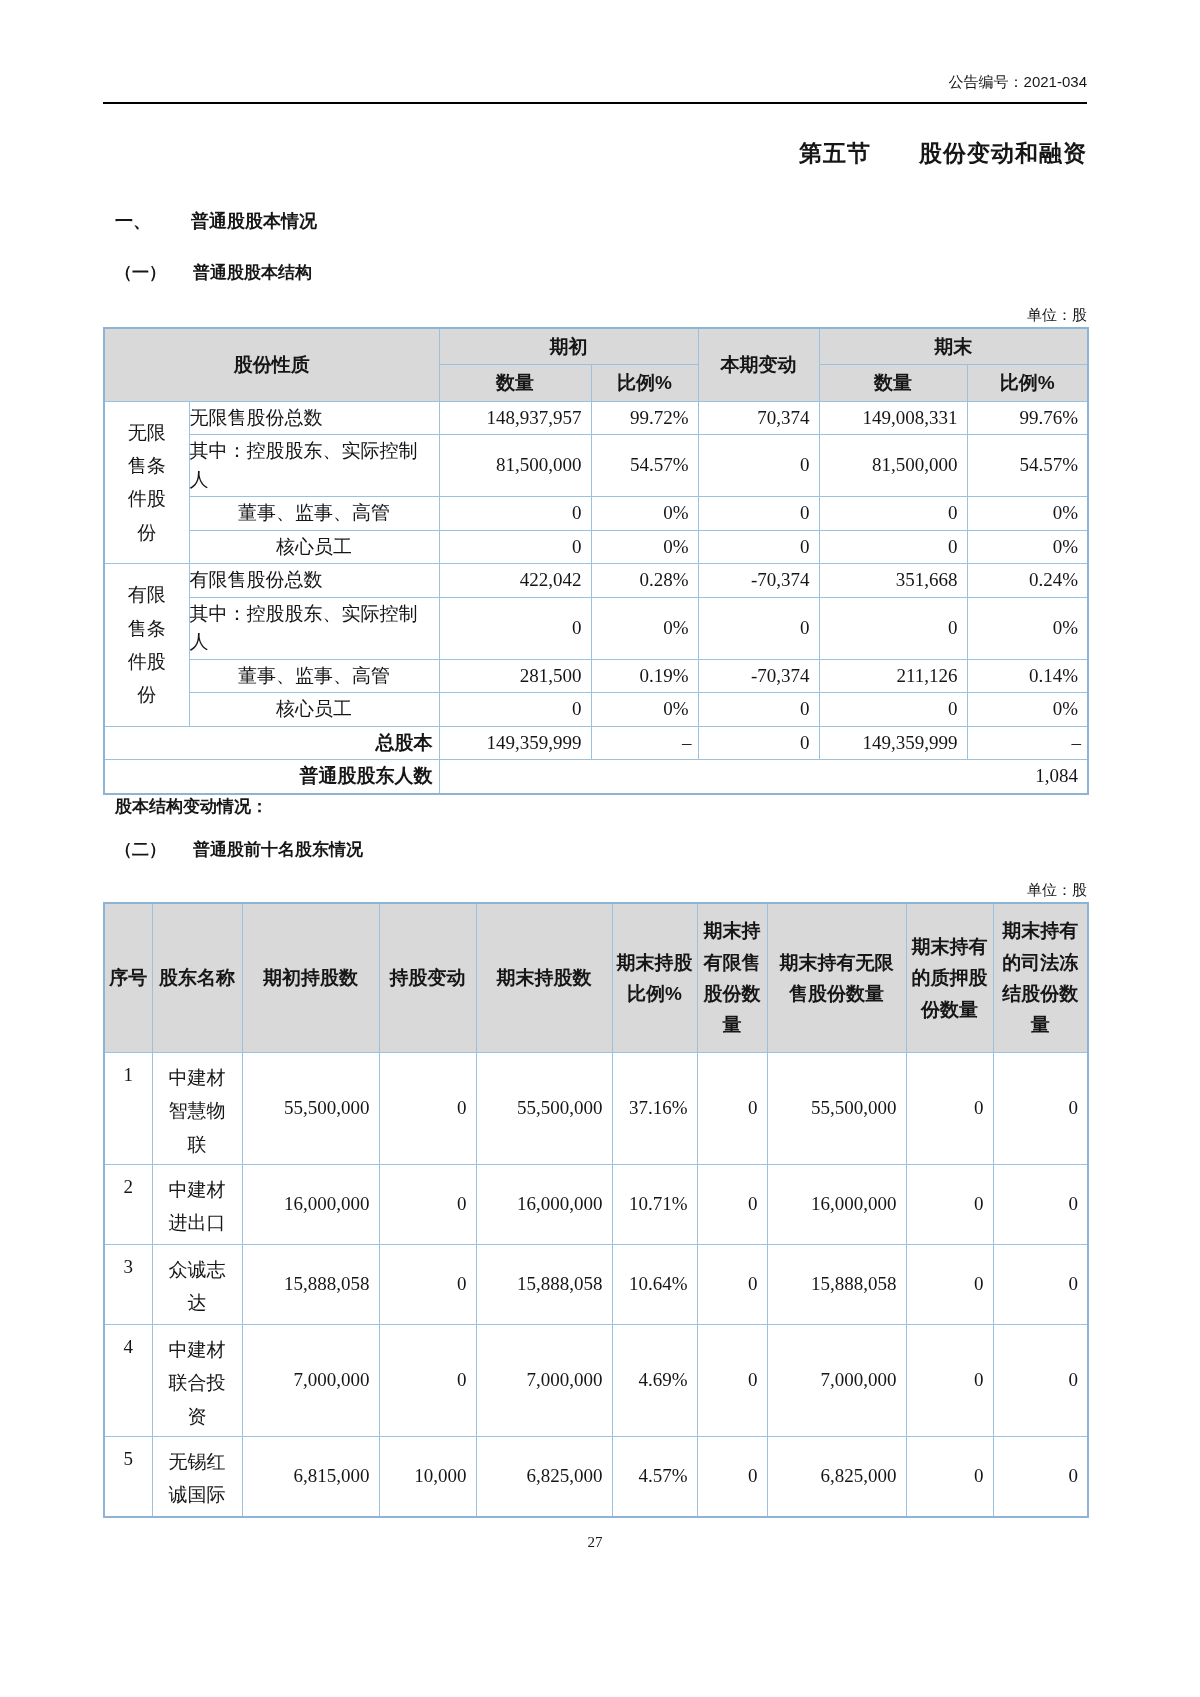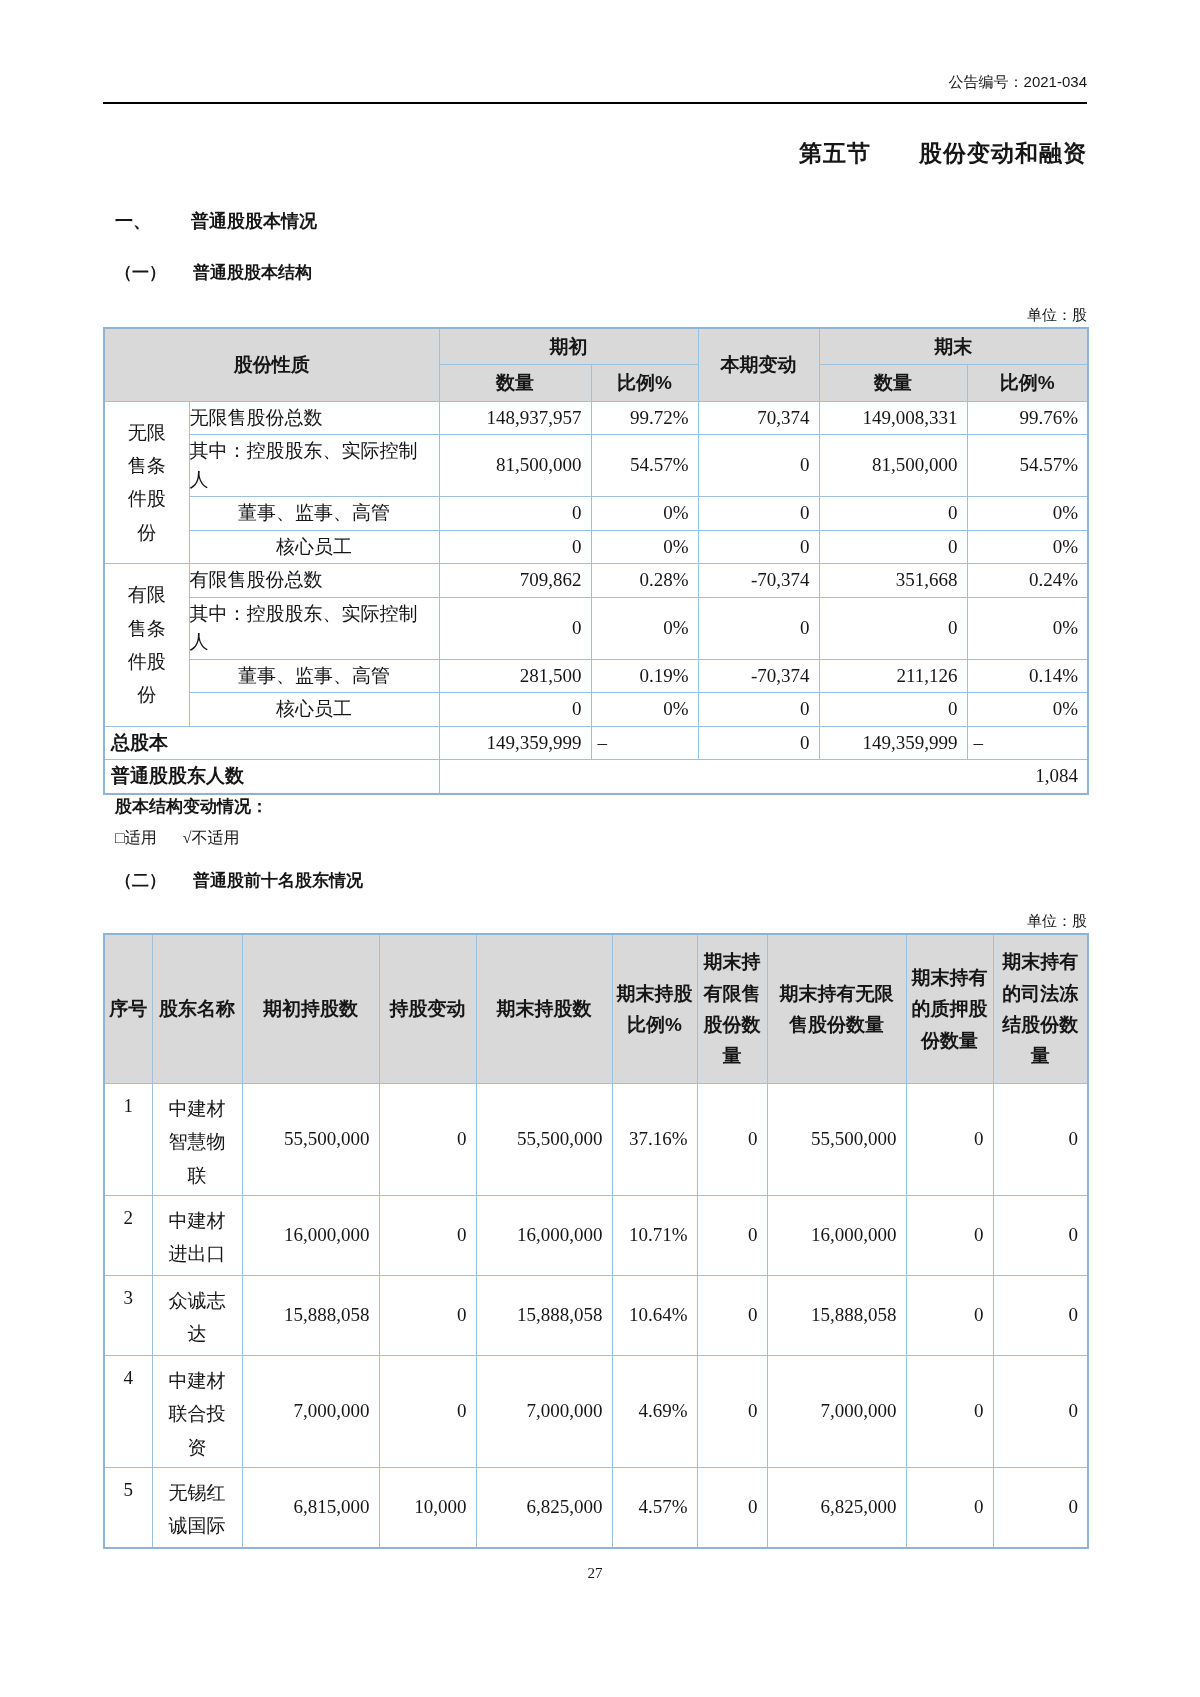--- a/index.html
+++ b/index.html
@@ -32,21 +32,21 @@
   
   table{ border-collapse:collapse; width:984px; table-layout:fixed; font-size:19px;}
   table, td, th{ border:1px solid var(--table-border);}
   table{ border:2px solid var(--table-border-strong);}
   th{
     background:var(--header-bg); font-weight:bold; text-align:center; vertical-align:middle;
     padding:2px 3px; line-height:1.65; font-family:"Liberation Sans","DejaVu Sans",sans-serif; font-size:19px; font-weight:700;
   }
   td{ padding:2px 6px; vertical-align:middle; line-height:1.5;}
   td.num{ text-align:right; padding-right:9px; font-family:"Liberation Serif","DejaVu Serif",serif;}
-  td.ctr{ text-align:left;}
+  td.ctr{ text-align:right;}
   td.lbl{ text-align:left; padding-left:0;}
   td.lbl-ctr{ text-align:center;}
   td.group{ text-align:center; vertical-align:middle; line-height:1.75; padding:2px 17px;margin-left:28px;}
   td.bold, .bold{ font-weight:bold;}
   
   .t2 td.idx{ vertical-align:top; text-align:center; padding-top:8px;}
   .t2 td.name{ vertical-align:top; text-align:center; padding:8px 10px 2px 10px; line-height:1.75;}
   
   .note-title{ font-size:17px; font-weight:bold; font-family:"Liberation Sans","DejaVu Sans",sans-serif; padding-left:12px;}
   .note-line{ margin-top:10px; font-size:16px; padding-left:12px; display:flex; gap:26px;}
@@ -128,21 +128,21 @@
         <td class="lbl-ctr">核心员工</td>
         <td class="num">0</td>
         <td class="num">0%</td>
         <td class="num">0</td>
         <td class="num">0</td>
         <td class="num">0%</td>
       </tr>
       <tr style="height:30px">
         <td class="group" rowspan="4">有限售条件股份</td>
         <td class="lbl">有限售股份总数</td>
-        <td class="num">709,862</td>
+        <td class="num">422,042</td>
         <td class="num">0.28%</td>
         <td class="num">-70,374</td>
         <td class="num">351,668</td>
         <td class="num">0.24%</td>
       </tr>
       <tr style="height:58px">
         <td class="lbl">其中：控股股东、实际控制人</td>
         <td class="num">0</td>
         <td class="num">0%</td>
         <td class="num">0</td>
@@ -174,24 +174,20 @@
         <td class="ctr">–</td>
       </tr>
       <tr style="height:33px">
         <td class="ctr bold" colspan="2">普通股股东人数</td>
         <td class="num" colspan="5">1,084</td>
       </tr>
     </tbody>
   </table>
 
   <div class="note-title">股本结构变动情况：</div>
-  <div class="note-line">
-    <span>□适用</span>
-    <span>√不适用</span>
-  </div>
 
   <div class="h-sec h2" style="margin-top:20px">
     <span class="pref">（二）</span>
     <span>普通股前十名股东情况</span>
   </div>
 
   <div class="unit" style="margin-top:20px">单位：股</div>
 
   <table class="t2">
     <colgroup>

